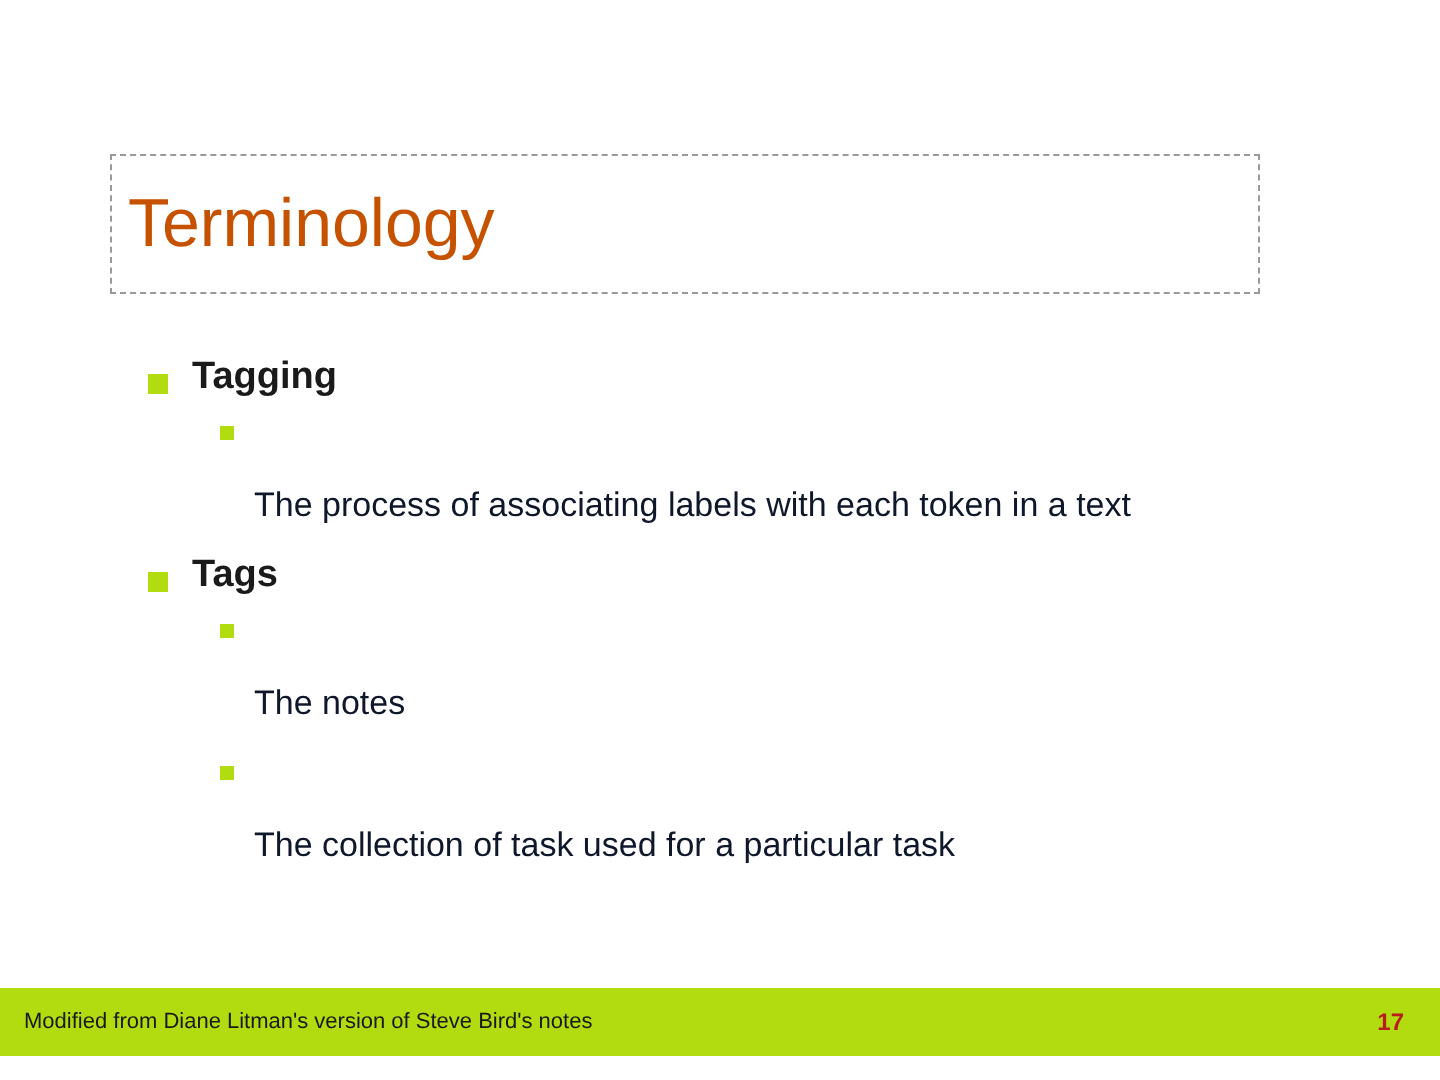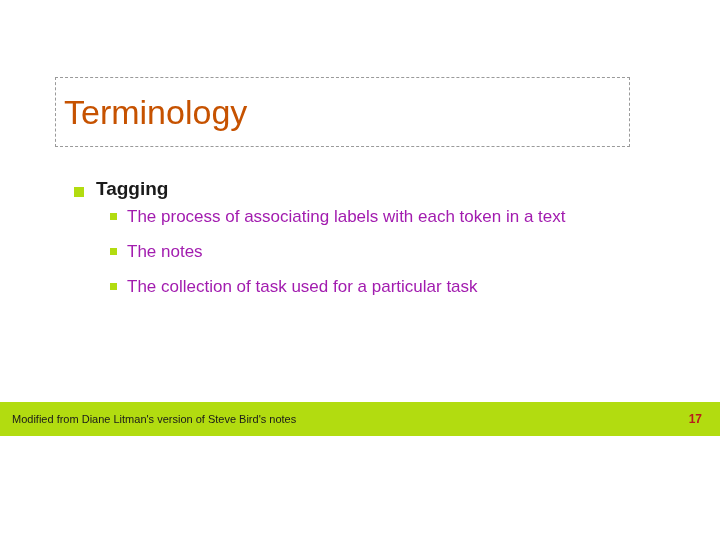--- a/index.html
+++ b/index.html
@@ -8,21 +8,21 @@
     width: 720px;
     height: 540px;
     background: #ffffff;
     font-family: Verdana, Geneva, sans-serif;
     position: relative;
     overflow: hidden;
   }
   .slide {
     position: relative;
     width: 720px;
-    height: 436px;
+    height: 528px;
     box-sizing: border-box;
   }
   .title-box {
     position: absolute;
     left: 55px;
     top: 77px;
     width: 575px;
     height: 70px;
     border: 1px dashed #9a9a9a;
     box-sizing: border-box;
@@ -70,22 +70,23 @@
   .bullet-l2 {
     width: 7px;
     height: 7px;
     background: #b2dc10;
     margin-top: 7px;
     margin-right: 10px;
     flex-shrink: 0;
   }
   .l2-text {
     font-size: 17px;
-    color: #a21caf;
+    color: #0f172a;
     line-height: 1.35;
+    margin-top: 36px;
   }
   .footer-bar {
     position: absolute;
     left: 0;
     bottom: 0;
     width: 720px;
     height: 34px;
     background: #b2dc10;
     display: flex;
     align-items: center;
@@ -118,20 +119,24 @@
 
     <div class="l1">
       <div class="bullet-l1"></div>
       <span class="l1-text">Tagging</span>
     </div>
     <div class="l2">
       <div class="bullet-l2"></div>
       <span class="l2-text">The process of associating labels with each token in a text</span>
     </div>
 
+    <div class="l1">
+      <div class="bullet-l1"></div>
+      <span class="l1-text">Tags</span>
+    </div>
     <div class="l2">
       <div class="bullet-l2"></div>
       <span class="l2-text">The notes</span>
     </div>
 
     <div class="l2">
       <div class="bullet-l2"></div>
       <span class="l2-text">The collection of task used for a particular task</span>
     </div>
 

